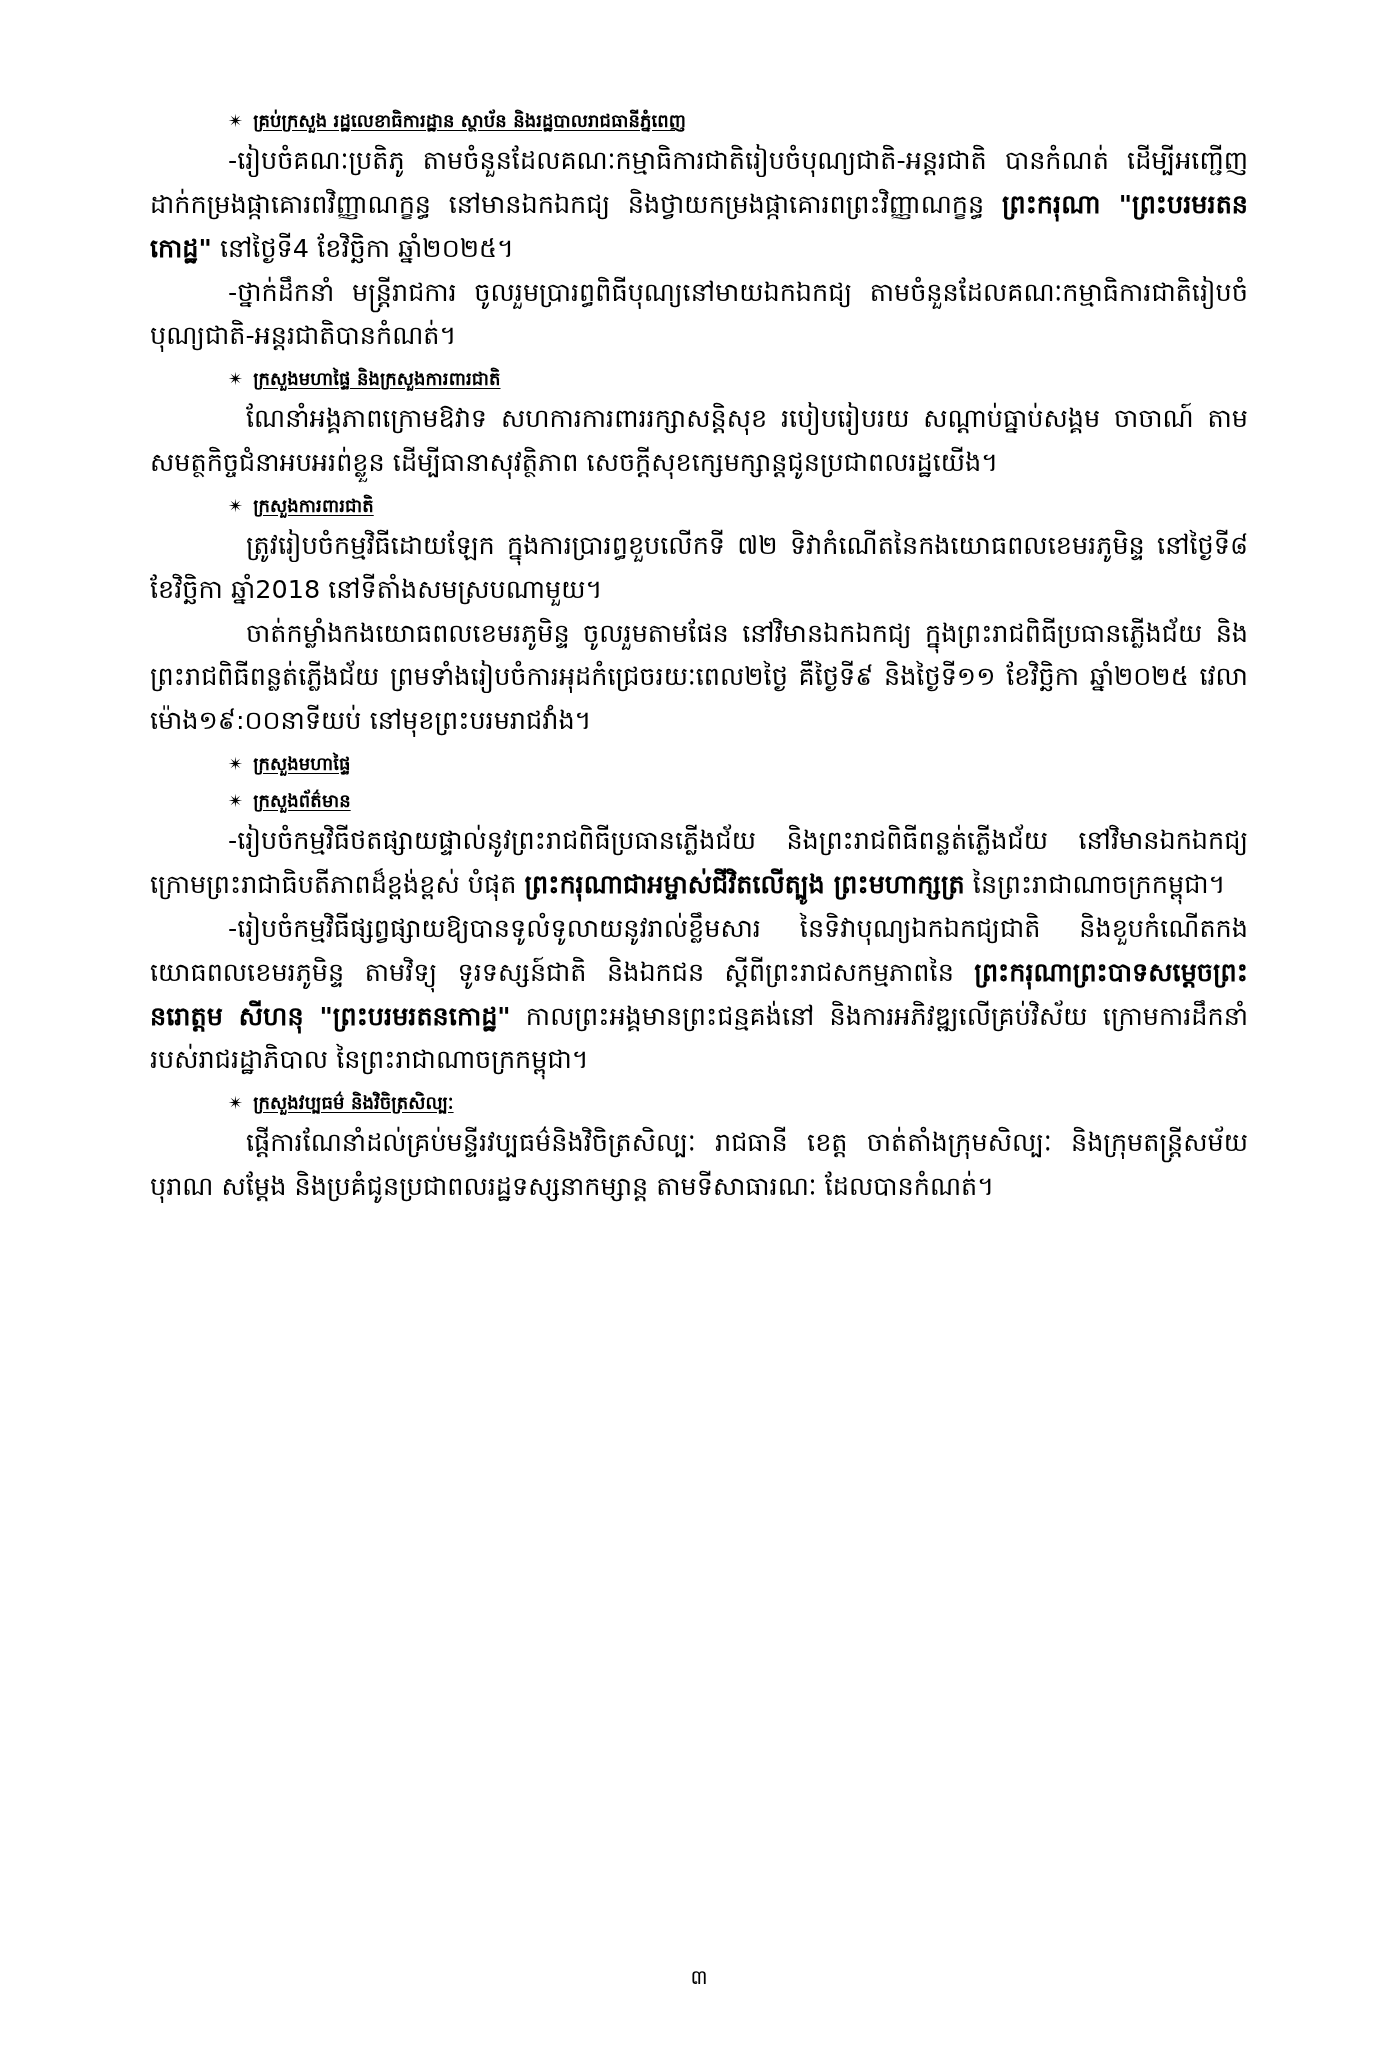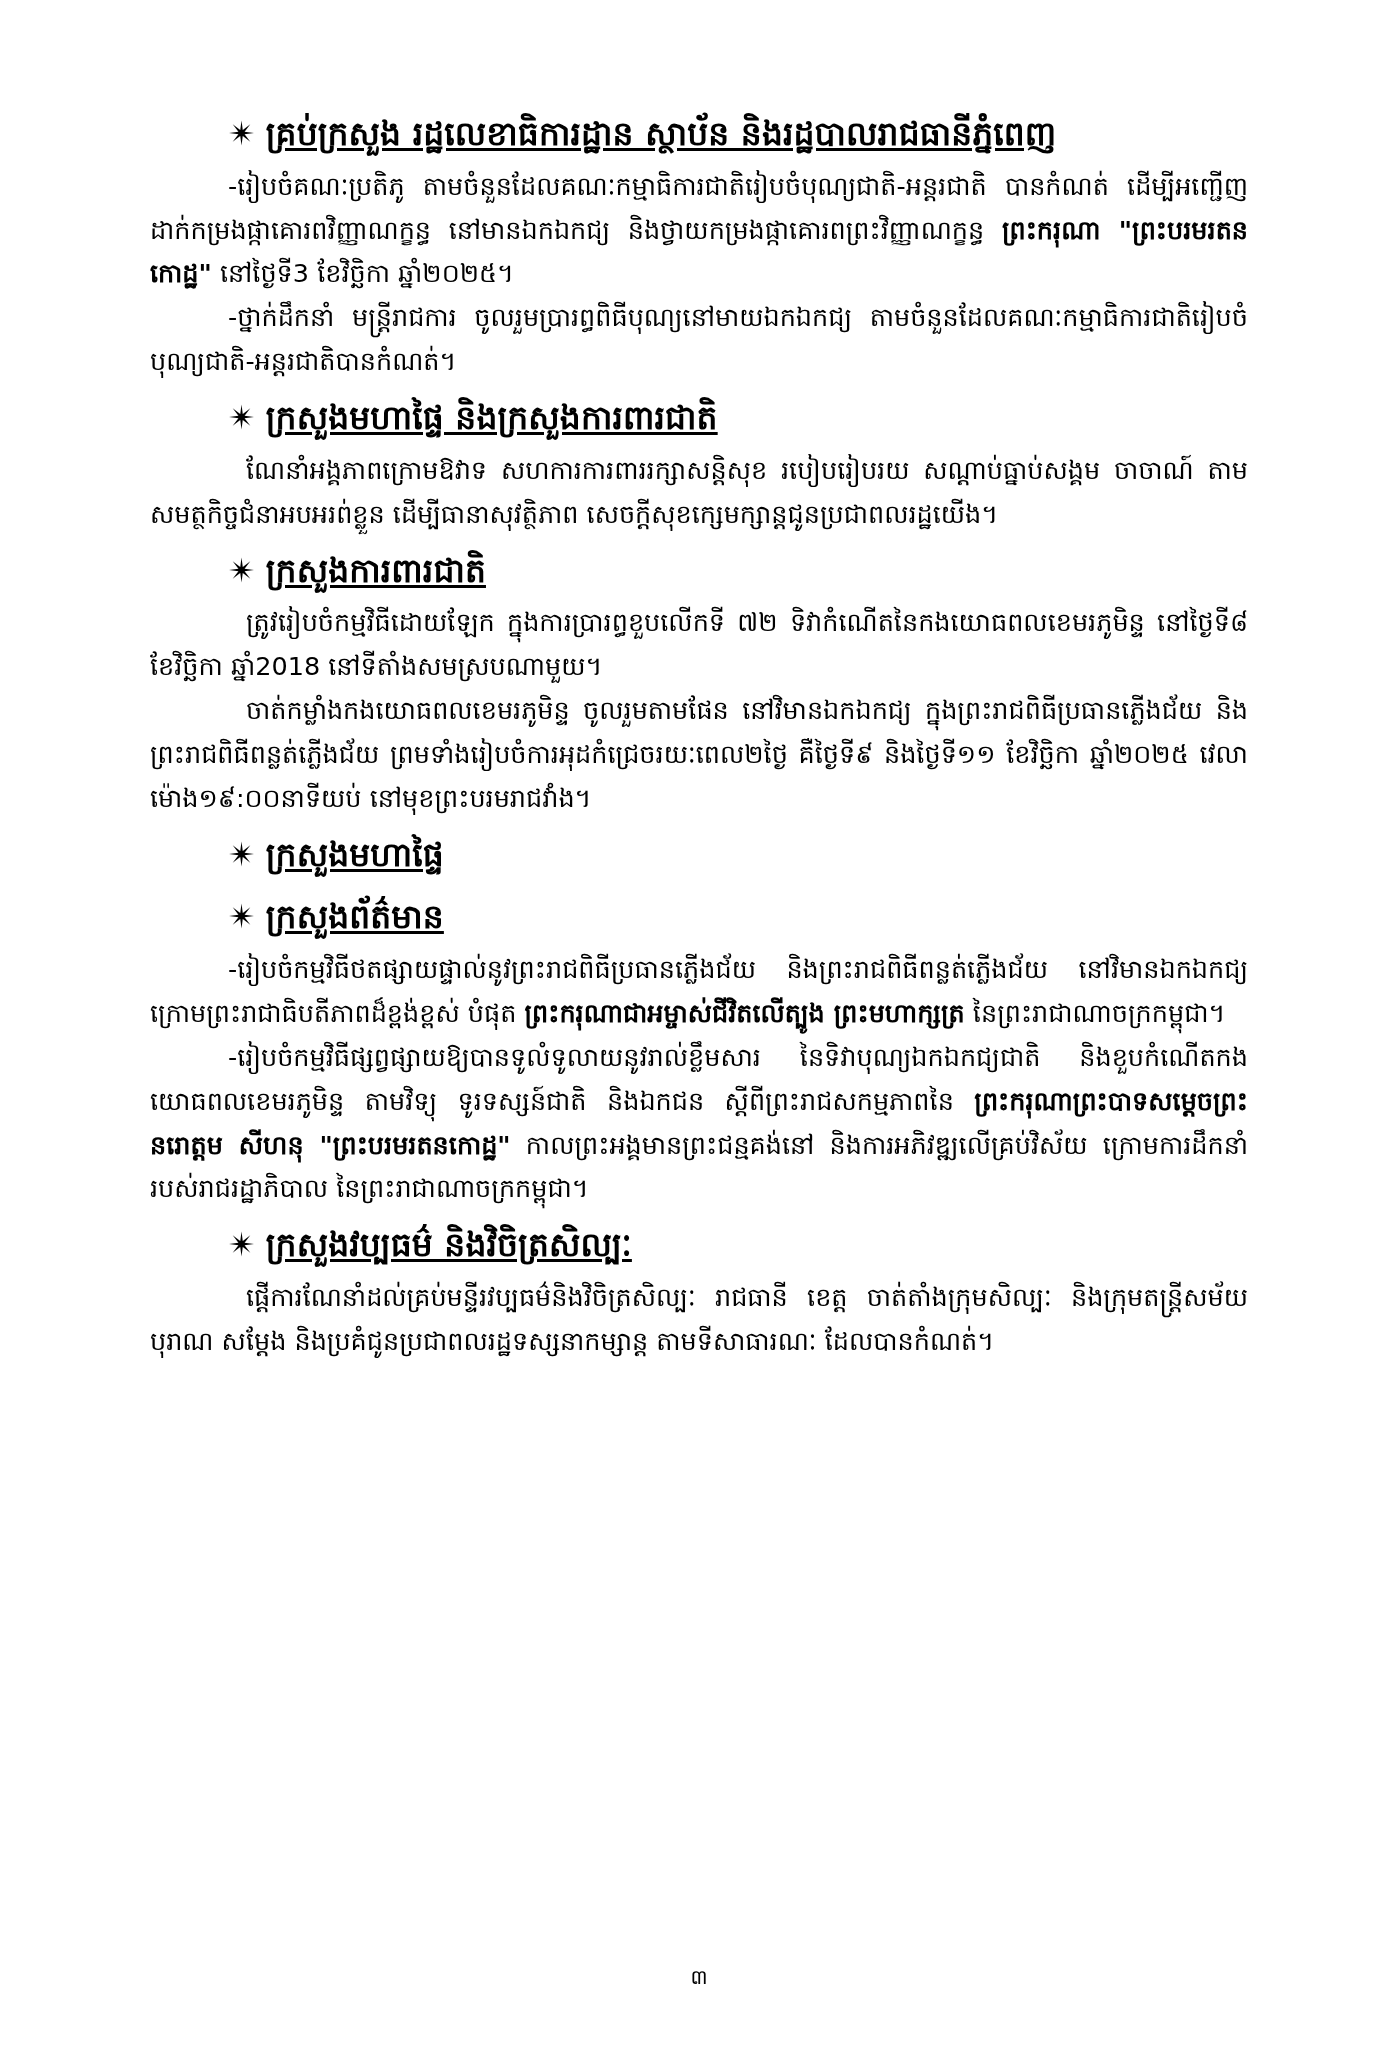--- a/index.html
+++ b/index.html
@@ -23,21 +23,21 @@
     font-size: 25.5px;
     line-height: 1.72;
     color: #000000;
     text-align: justify;
     text-justify: inter-word;
   }
   .heading {
     font-weight: bold;
     margin: 6px 0 2px 0;
     padding-left: 78px;
-    font-size: 33px;
+    font-size: 18px;
     letter-spacing: 0.1px;
   }
   .heading .star {
     display: inline-block;
     margin-right: 10px;
     font-weight: bold;
   }
   .heading .htext {
     text-decoration: underline;
     text-underline-offset: 3px;
@@ -67,21 +67,21 @@
 <body>
 
 <div class="page">
   <div class="doc-body">
 
     <div class="section">
       <div class="heading">
         <span class="star">✴</span><span class="htext">គ្រប់ក្រសួង រដ្ឋលេខាធិការដ្ឋាន ស្ថាប័ន និងរដ្ឋបាលរាជធានីភ្នំពេញ</span>
       </div>
       <p class="para dash">
-        <span>-រៀបចំគណៈប្រតិភូ តាមចំនួនដែលគណៈកម្មាធិការជាតិរៀបចំបុណ្យជាតិ-អន្តរជាតិ បានកំណត់ ដើម្បីអញ្ជើញដាក់កម្រងផ្កាគោរពវិញ្ញាណក្ខន្ធ នៅមានឯកឯកជ្យ និងថ្វាយកម្រងផ្កាគោរពព្រះវិញ្ញាណក្ខន្ធ </span><span class="b">ព្រះករុណា "ព្រះបរមរតនកោដ្ឋ"</span><span> នៅថ្ងៃទី3 ខែវិច្ឆិកា ឆ្នាំ២០២៥។</span>
+        <span>-រៀបចំគណៈប្រតិភូ តាមចំនួនដែលគណៈកម្មាធិការជាតិរៀបចំបុណ្យជាតិ-អន្តរជាតិ បានកំណត់ ដើម្បីអញ្ជើញដាក់កម្រងផ្កាគោរពវិញ្ញាណក្ខន្ធ នៅមានឯកឯកជ្យ និងថ្វាយកម្រងផ្កាគោរពព្រះវិញ្ញាណក្ខន្ធ </span><span class="b">ព្រះករុណា "ព្រះបរមរតនកោដ្ឋ"</span><span> នៅថ្ងៃទី4 ខែវិច្ឆិកា ឆ្នាំ២០២៥។</span>
       </p>
       <p class="para dash">
         <span>-ថ្នាក់ដឹកនាំ មន្ត្រីរាជការ ចូលរួមប្រារព្ធពិធីបុណ្យនៅមាយឯកឯកជ្យ តាមចំនួនដែលគណៈកម្មាធិការជាតិរៀបចំបុណ្យជាតិ-អន្តរជាតិបានកំណត់។</span>
       </p>
     </div>
 
     <div class="section">
       <div class="heading">
         <span class="star">✴</span><span class="htext">ក្រសួងមហាផ្ទៃ និងក្រសួងការពារជាតិ</span>
       </div>

